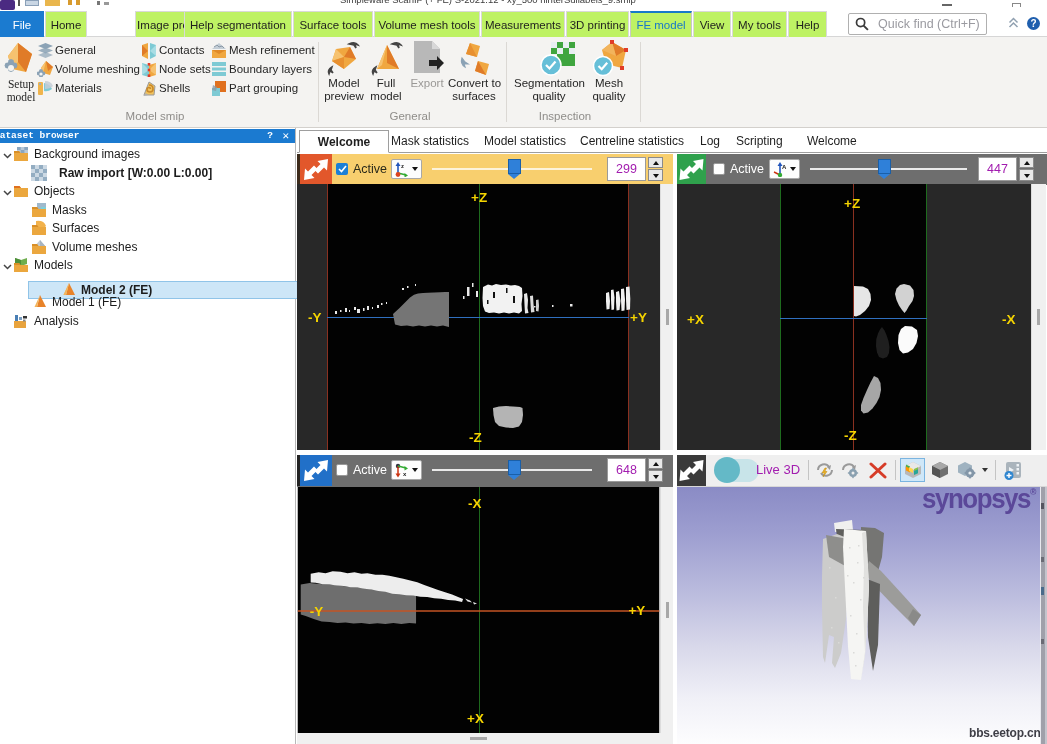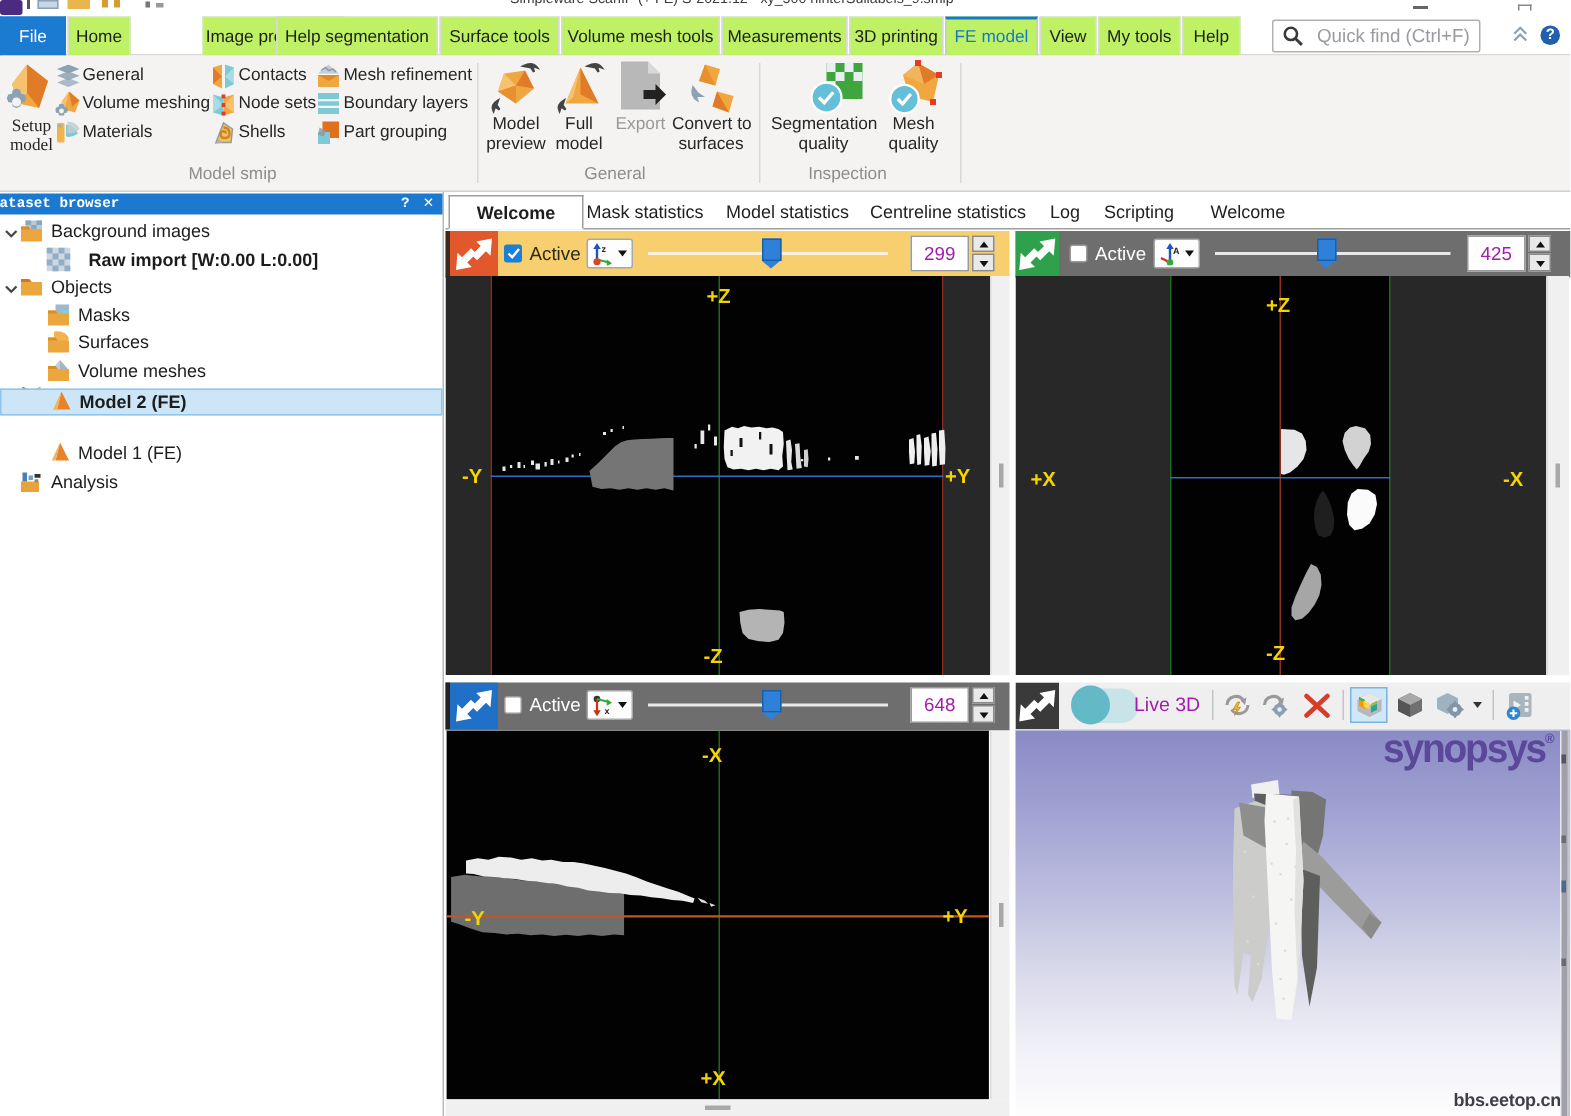--- a/index.html
+++ b/index.html
@@ -337,21 +337,21 @@
             <path d="M1,3 4.5,6.5 8,3" fill="none" stroke="#444" stroke-width="1.5"></path>
           </svg>
     <svg class="ticon" style="left:13px;" viewBox="0 0 16 16">
             <path d="M2,1 l6,2 6,-2 v6 l-6,2 -6,-2 Z" fill="#6fae4e"></path>
             <path d="M2,1 l6,2 v6 l-6,-2 Z" fill="#4e8f3a"></path>
             <path d="M1,6 h5 l1.5,2 H15 v7 H1 Z" fill="#eba73e"></path>
             <path d="M1,6 h5 l1.5,2 H1 Z" fill="#d88f28"></path>
           </svg>
     <span style="position:absolute;left:34px;">Models</span>
   </div>
-  <div class="trow tsel" style="top:131px;height:18px;line-height:17px;">
+  <div class="trow tsel" style="top:153px;height:18px;line-height:17px;margin-left:28px;">
     <svg class="ticon" style="left:33px;top:0px;" viewBox="0 0 16 16">
             <path d="M7,1 L13,13 H4 Z" fill="#e8832a"></path>
             <path d="M7,1 L4,13 H1.5 Z" fill="#f2b45c"></path>
             <path d="M7,1 L1.5,13 H4 Z" fill="#f2b45c"></path>
           </svg>
     <span style="position:absolute;left:52px;"><b>Model 2 (FE)</b></span>
   </div>
   <div class="trow" style="top:165px;">
     <svg class="ticon" style="left:33px;" viewBox="0 0 16 16">
             <path d="M7,1 L13,13 H4 Z" fill="#e8832a"></path>
@@ -491,21 +491,21 @@
   <svg class="abs" style="left:95px;top:8px;width:16px;height:15px;" viewBox="0 0 16 15">
         <line x1="8" y1="13" x2="8" y2="2" stroke="#2255bb" stroke-width="1.6"></line>
         <path d="M8,0 L5.5,4 10.5,4 Z" fill="#2255bb"></path>
         <line x1="8" y1="13" x2="2" y2="10" stroke="#cc3311" stroke-width="1.5"></line>
         <circle cx="8" cy="13" r="2.2" fill="#33aa33"></circle>
         <text x="10" y="7" font-size="6" fill="#222" font-weight="bold">A</text>
       </svg>
   <div class="abs" style="left:113px;top:13px;border-left:3.5px solid transparent;border-right:3.5px solid transparent;border-top:4.5px solid #111;"></div>
   <div class="slidertrack" style="left:133px;width:157px;background:rgba(255,255,255,.85);"></div>
   <div class="sliderhandle" style="left:201px;"></div>
-  <div class="valbox" style="left:301px;">425</div>
+  <div class="valbox" style="left:301px;">447</div>
   <div class="spin" style="left:342px;">
         <div class="b up"></div>
         <div class="b dn"></div>
       </div>
 </div>
 <svg class="abs canvas" id="cvTR" style="left:677px;top:184px;width:354px;height:266px;" viewBox="0 0 354 266">
 <rect width="354" height="266" fill="#282828"></rect>
 <rect x="103" y="0" width="146" height="266" fill="#020202"></rect>
 <line x1="103.5" y1="0" x2="103.5" y2="266" stroke="#1e6b1e" stroke-width="1"></line>
 <line x1="249.5" y1="0" x2="249.5" y2="266" stroke="#1e6b1e" stroke-width="1"></line>

